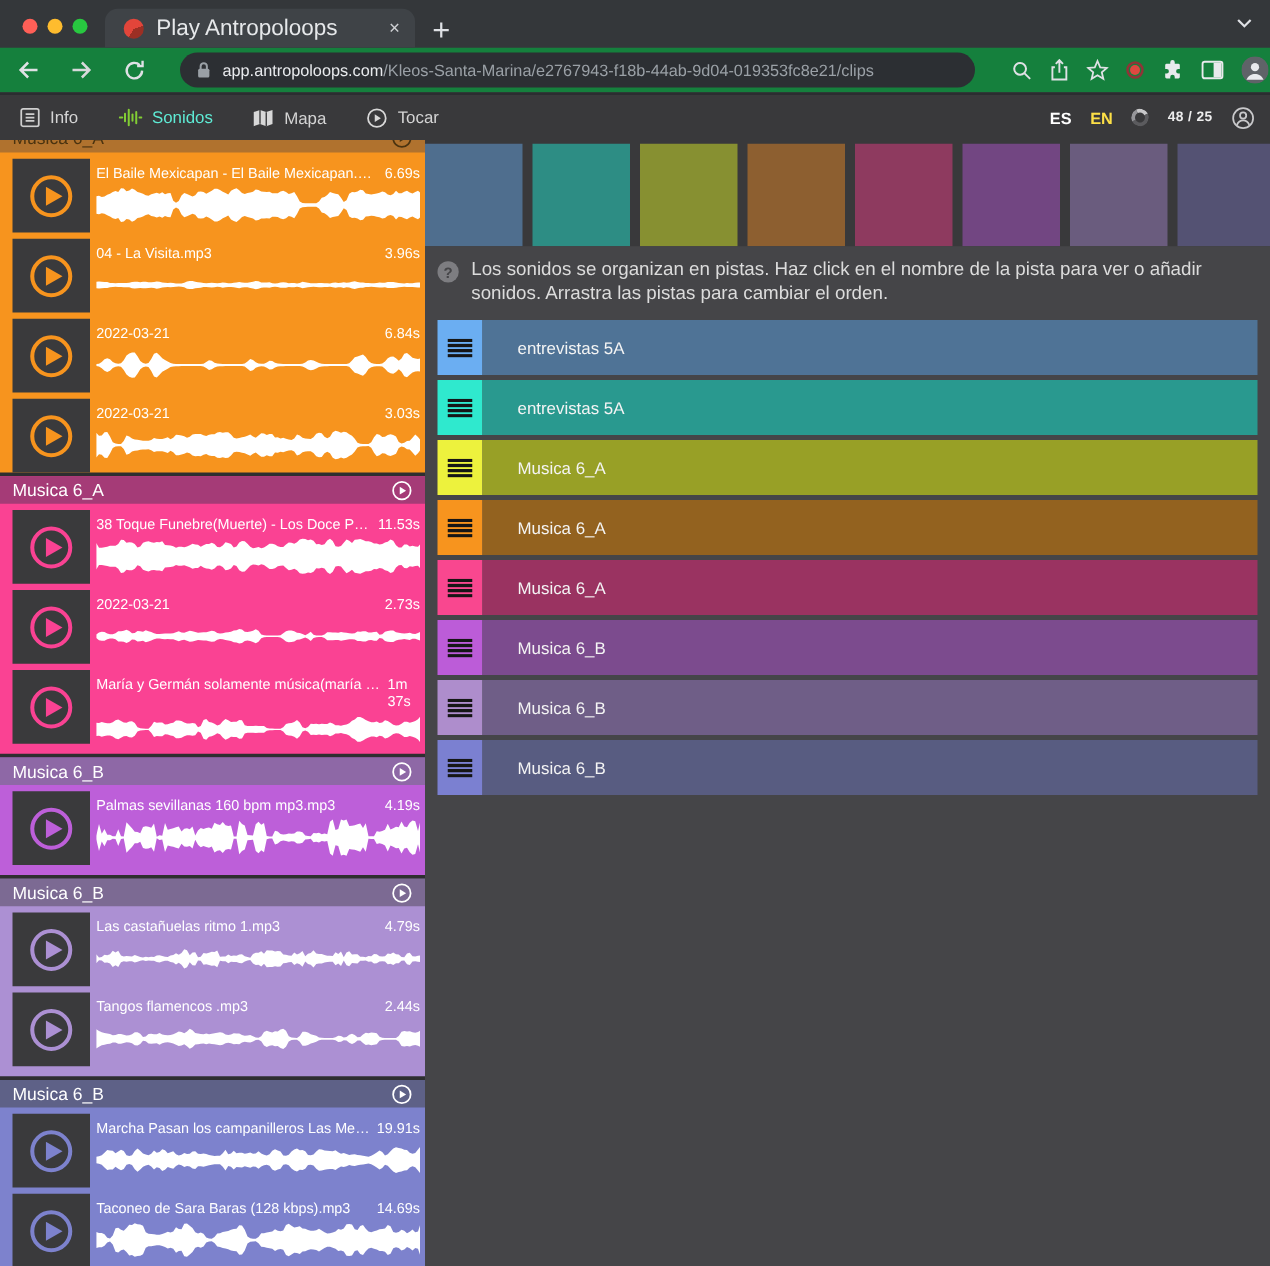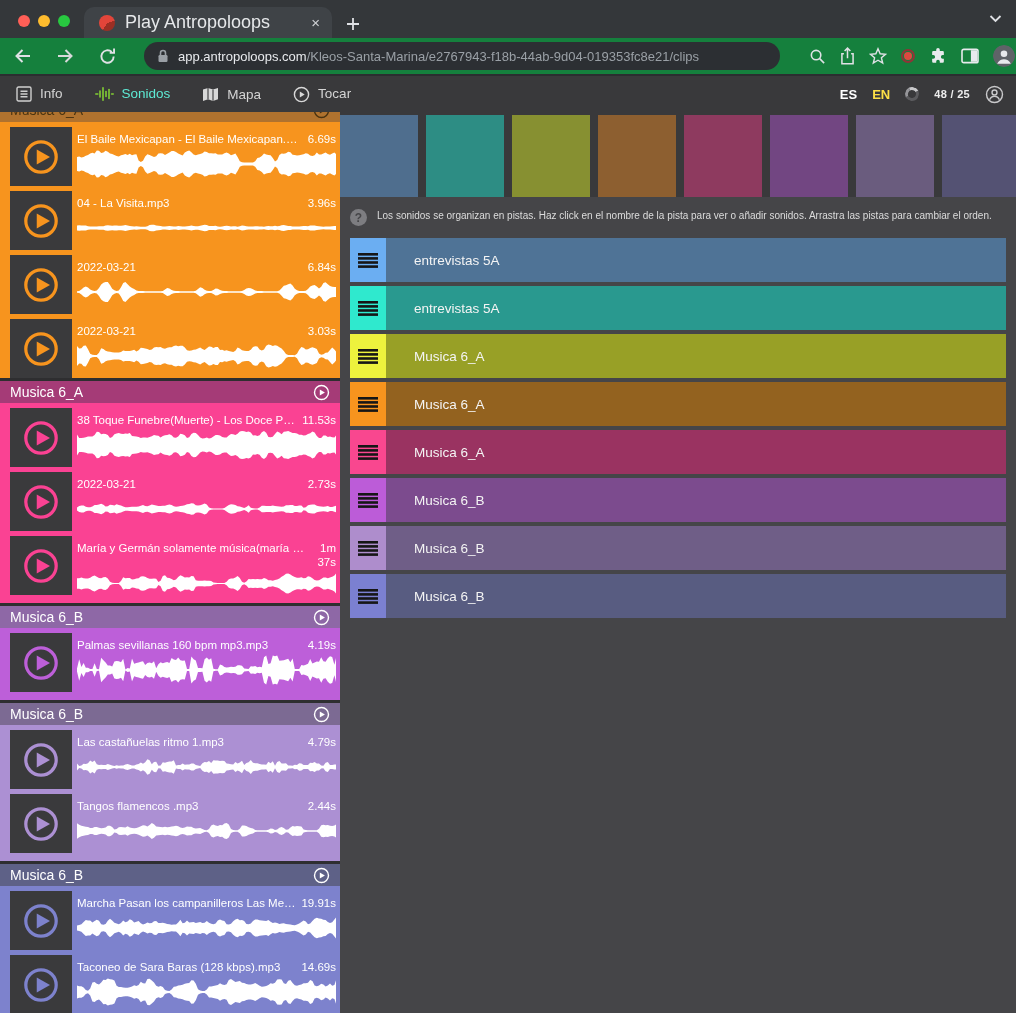--- a/index.html
+++ b/index.html
@@ -70,31 +70,31 @@
   .sec-h{height:22px;background:var(--header);display:flex;align-items:center;padding:0 10px;color:var(--htext);font-size:14px;font-weight:500;}
   .sec-h .sp{margin-left:auto;display:flex;}
   .section.partial .sec-h{height:10px;overflow:hidden;padding-bottom:0;}
   .section.partial .sec-h>*{transform:translateY(-7px);}
   .section.partial{padding-bottom:0;}
   .clip{display:flex;margin-top:5px;padding-left:10px;height:59px;}
   .tile{width:62px;height:59px;background:#3a3a3c;flex:none;display:flex;align-items:center;justify-content:center;}
   .cmeta{flex:1;min-width:0;padding:0 4px 0 5px;display:flex;flex-direction:column;}
   .crow{display:flex;justify-content:space-between;align-items:flex-start;margin-top:5px;color:#fff;font-size:11.5px;line-height:14px;}
   .ct{white-space:nowrap;overflow:hidden;text-overflow:ellipsis;flex:1;}
-  .cd{margin-left:5px;text-align:right;white-space:nowrap;flex:none;}
+  .cd{margin-left:5px;text-align:left;white-space:nowrap;flex:none;}
   .cd.wrap{white-space:normal;width:26px;}
   svg.wave{margin-top:3px;width:100%;height:30px;display:block;}
 
   .main{flex:1;display:flex;flex-direction:column;min-width:0;}
   .swatch-strip{height:85px;background:#39393b;display:flex;align-items:flex-end;flex:none;}
   .swatch{width:78px;height:82px;margin-right:8px;flex:none;}
   .panel{flex:1;background:#454548;padding:0 10px;}
   .hint{display:flex;margin-top:9px;}
   .qicon{width:17px;height:17px;border-radius:50%;background:#7d7d81;color:#454548;font-size:12px;font-weight:700;display:flex;align-items:center;justify-content:center;flex:none;margin-top:3px;}
-  .hint p{margin:0 0 0 10px;font-size:10px;line-height:19px;color:#dcdcdc;max-width:630px;}
+  .hint p{margin:0 0 0 10px;font-size:15px;line-height:19px;color:#dcdcdc;max-width:630px;}
   #tracks{margin-top:12px;}
   .trow{height:44px;display:flex;margin-bottom:4px;}
   .thandle{width:36px;flex:none;display:flex;align-items:center;justify-content:center;cursor:grab;}
   .tbar{flex:1;display:flex;align-items:center;padding-left:28px;color:#f4f4f4;font-size:13.5px;}
 </style>
 </head>
 <body>
 
 <div id="screen">
 

